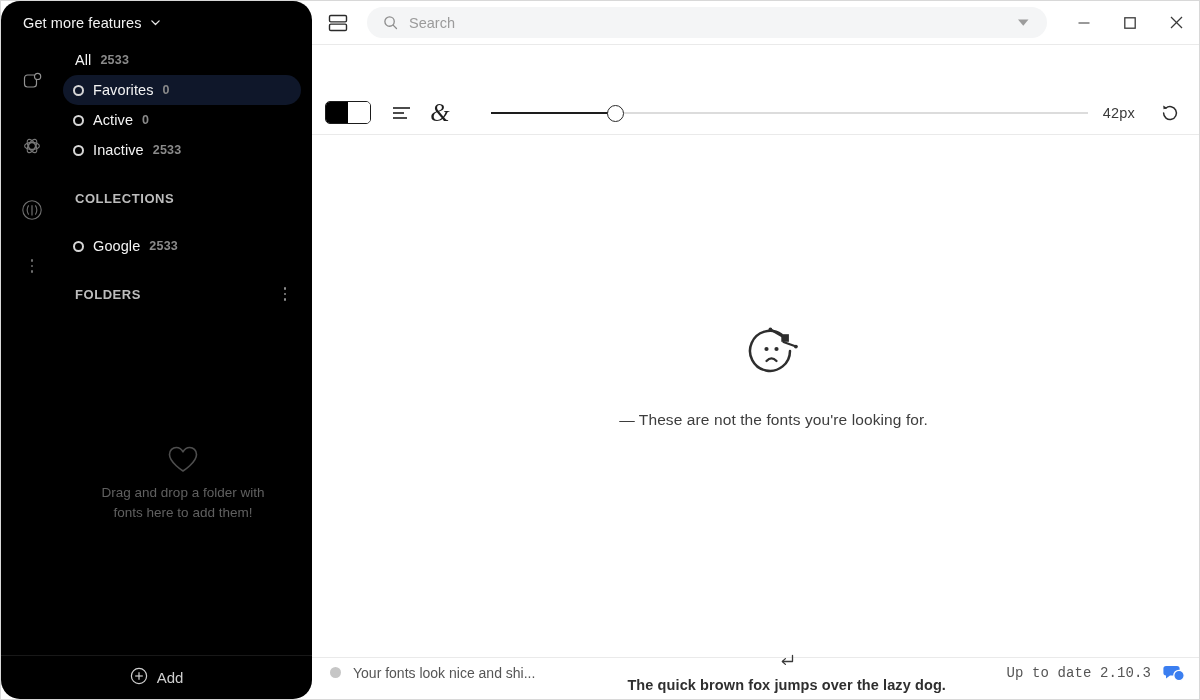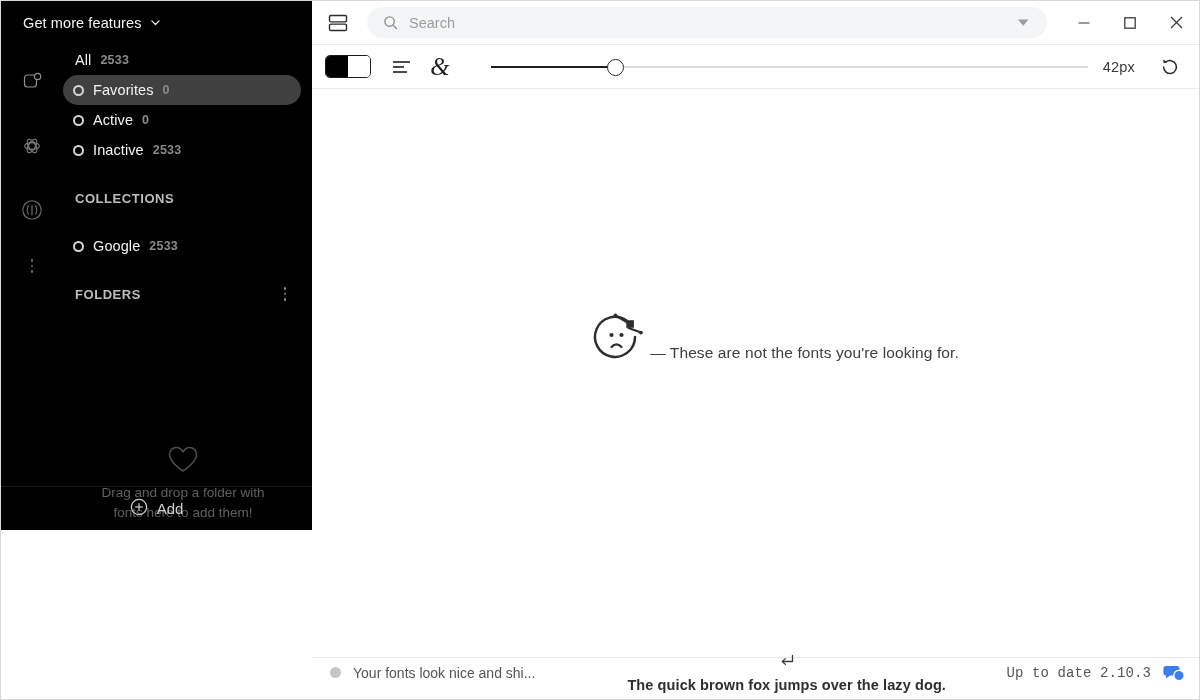--- a/index.html
+++ b/index.html
@@ -11,25 +11,26 @@
   }
   .app {
     width: 1200px; height: 700px;
     display: flex;
     position: relative;
     border: 1px solid #d8d8d8;
   }
 
   
   .sidebar {
-    width: 311px; height: 529px;
+    width: 311px; height: 698px;
     background: #000000;
     position: relative;
     flex: 0 0 311px;
     color: #e8e8e8;
+    border-radius: 19px;
   }
   .sb-header {
     height: 44px;
     display: flex; align-items: center;
     padding-left: 22px;
     gap: 8px;
   }
   .sb-header-label {
     font-size: 14.5px;
     color: #f2f2f2;
@@ -67,21 +68,21 @@
   }
   .nav-row {
     height: 30px;
     display: flex; align-items: center;
     padding-left: 10px;
     margin: 0 11px 0 0;
     border-radius: 15px;
     gap: 9px;
   }
   .nav-row.first { padding-left: 12px; }
-  .nav-row.selected { background: #404040; }
+  .nav-row.selected { background: #0f172a; }
   .nav-dot {
     width: 11px; height: 11px;
     border: 2px solid #d6d6d6;
     border-radius: 50%;
     flex: 0 0 11px;
   }
   .nav-label {
     font-size: 14.5px;
     color: #f4f4f4;
     letter-spacing: .1px;
@@ -144,20 +145,21 @@
   }
   .add-label { font-size: 15px; color: #cfcfcf; }
 
   
   .main {
     flex: 1;
     height: 698px;
     background: #ffffff;
     display: flex; flex-direction: column;
     position: relative;
+    gap: 46px;
   }
   .titlebar {
     height: 44px;
     display: flex; align-items: center;
     border-bottom: 1px solid #eaeaea;
     padding-left: 13px;
     flex: 0 0 44px;
   }
   .panel-ico { width: 26px; height: 26px; display:flex; align-items:center; justify-content:center; }
   .search-wrap {
@@ -239,21 +241,21 @@
     color: #3a3a3a;
     letter-spacing: .2px;
   }
   .reset-ico {
     width: 30px; height: 30px; margin-left: 20px;
     display: flex; align-items: center; justify-content: center;
   }
 
   .canvas {
     flex: 1;
-    display: flex; flex-direction: row;
+    display: flex; flex-direction: column;
     align-items: center; justify-content: center;
     background: #fff;
     padding-bottom: 40px;
     margin-left: 36px;
   }
   .empty-illu { width: 62px; height: 58px; margin-bottom: 30px; }
   .empty-text {
     font-size: 15.5px;
     color: #3d3d3d;
     letter-spacing: .1px;

